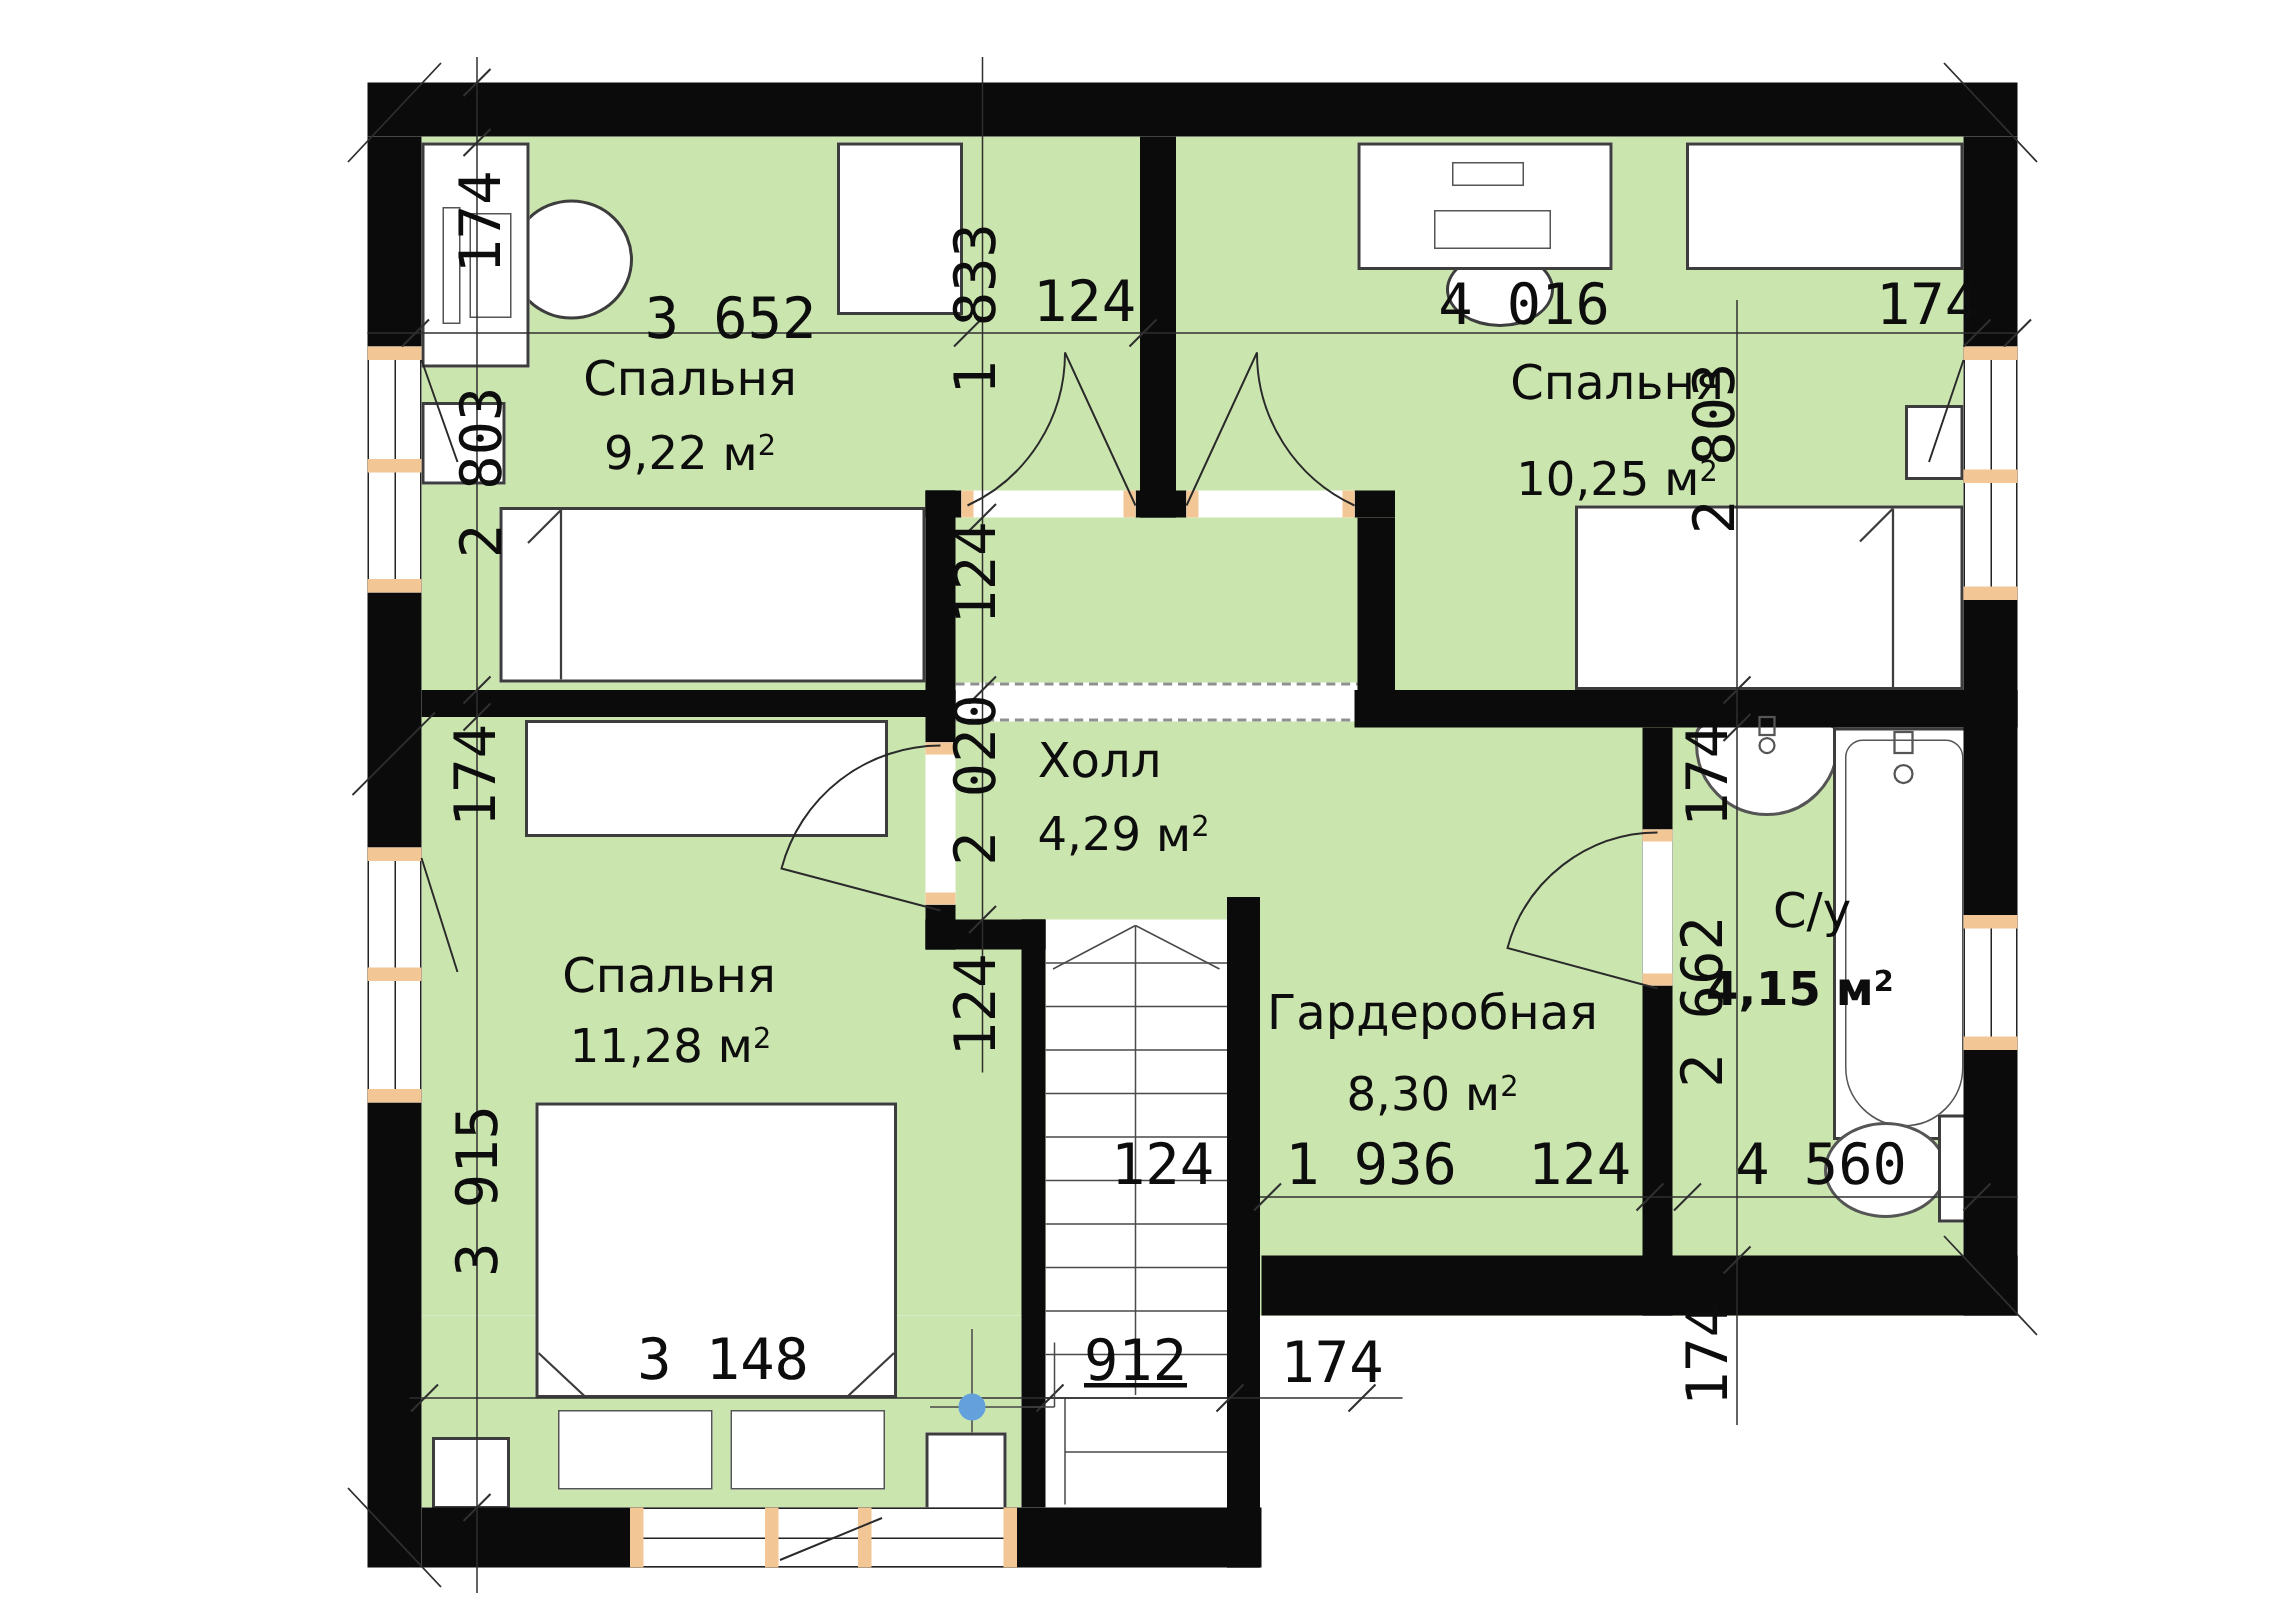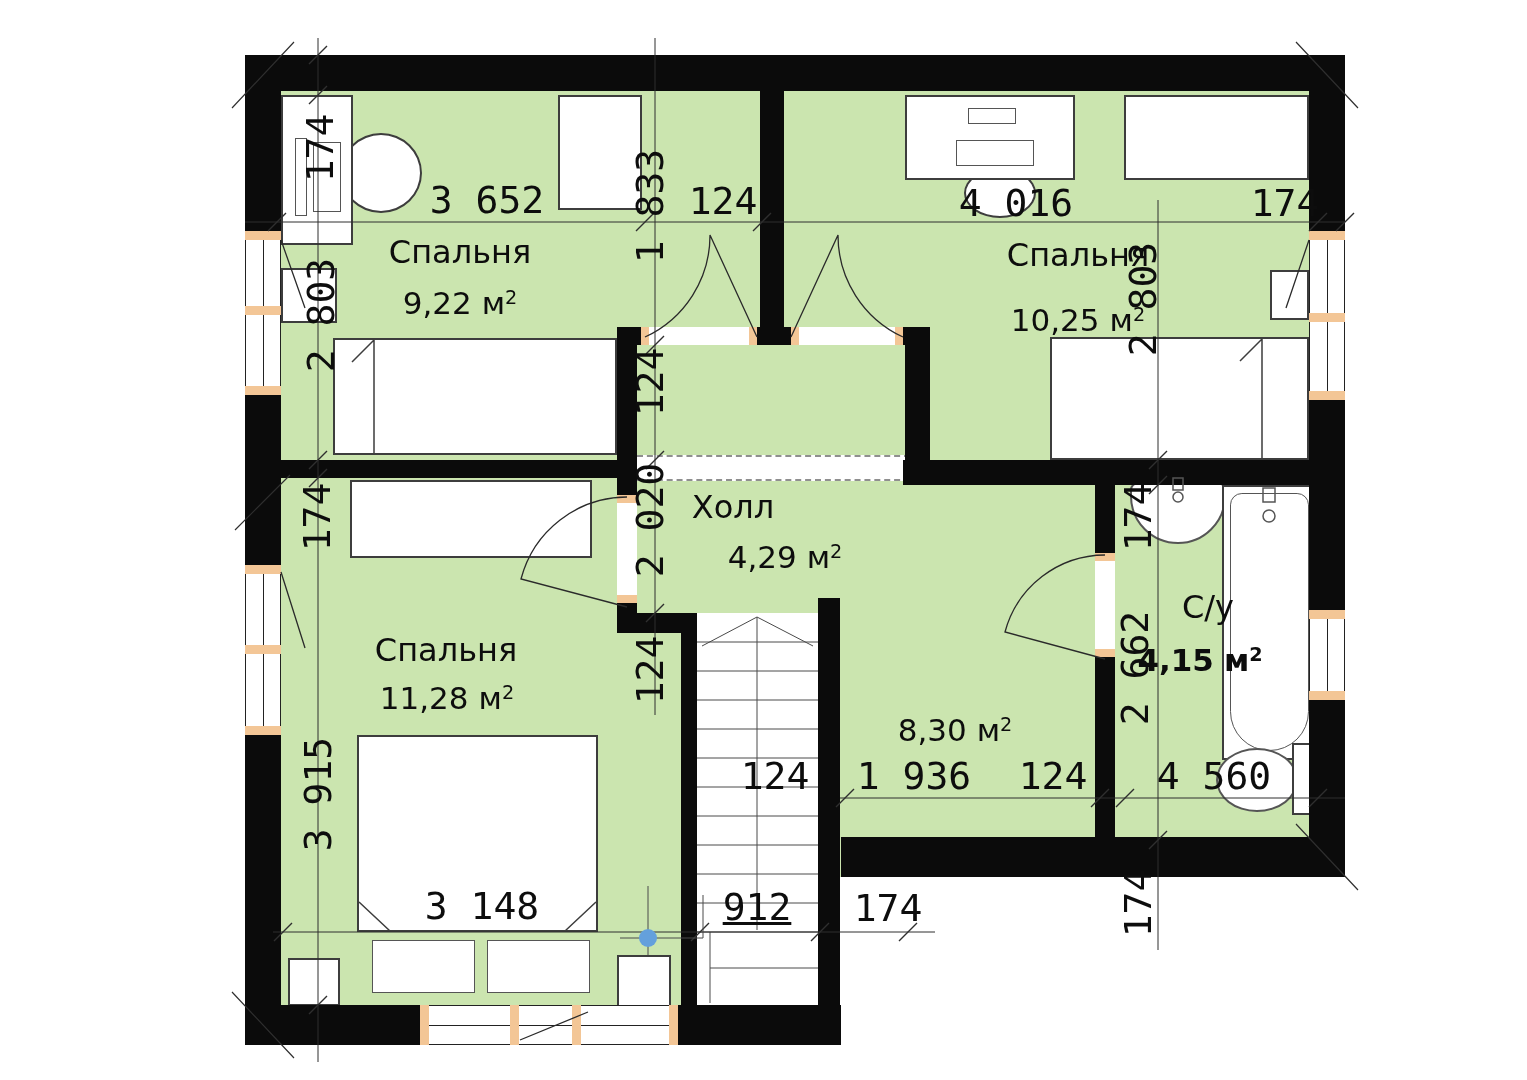--- a/index.html
+++ b/index.html
@@ -193,40 +193,41 @@
   <div class="rarea" style="left:460px;top:303px;">
     <span>9,22</span><span class="u"><span>м</span><sup>2</sup></span>
   </div>
 
   <div class="rlabel" style="left:1078px;top:255px;">Спальня</div>
   <div class="rarea" style="left:1078px;top:310px;margin-top:10px;">
     <span>10,25</span><span class="u"><span>м</span><sup>2</sup></span>
   </div>
 
   <div class="rlabel" style="left:733px;top:507px;">Холл</div>
-  <div class="rarea" style="left:749px;top:557px;margin-left:36px;">
+  <div class="rarea" style="left:749px;top:557px;">
     <span>4,29</span><span class="u"><span>м</span><sup>2</sup></span>
   </div>
 
   <div class="rlabel" style="left:446px;top:650px;">Спальня</div>
   <div class="rarea" style="left:447px;top:698px;">
     <span>11,28</span><span class="u"><span>м</span><sup>2</sup></span>
   </div>
 
+  <div class="rlabel" style="left:955px;top:675px;">Гардеробная</div>
   <div class="rarea" style="left:955px;top:730px;">
     <span>8,30</span><span class="u"><span>м</span><sup>2</sup></span>
   </div>
 
   <div class="rlabel" style="left:1172px;top:607px;margin-left:36px;">С/у</div>
   <div class="rarea" style="left:1200px;top:660px;font-weight:bold;">
     <span>4,15</span><span class="u"><span>м</span><sup>2</sup></span>
   </div>
 
   <div class="dim v" style="left:320px;top:148px;">174</div>
-  <div class="dim" style="left:487px;top:200px;">3 652</div>
+  <div class="dim" style="left:487px;top:212px;">3 652</div>
   <div class="dim v" style="left:650px;top:206px;">1 833</div>
   <div class="dim" style="left:723px;top:201px;">124</div>
   <div class="dim" style="left:1016px;top:203px;">4 016</div>
   <div class="dim" style="left:1285px;top:203px;">174</div>
   <div class="dim v" style="left:321px;top:315px;">2 803</div>
   <div class="dim v" style="left:1143px;top:299px;">2 803</div>
   <div class="dim v" style="left:650px;top:382px;">124</div>
   <div class="dim v" style="left:650px;top:520px;">2 020</div>
   <div class="dim v" style="left:317px;top:517px;">174</div>
   <div class="dim v" style="left:650px;top:670px;">124</div>

